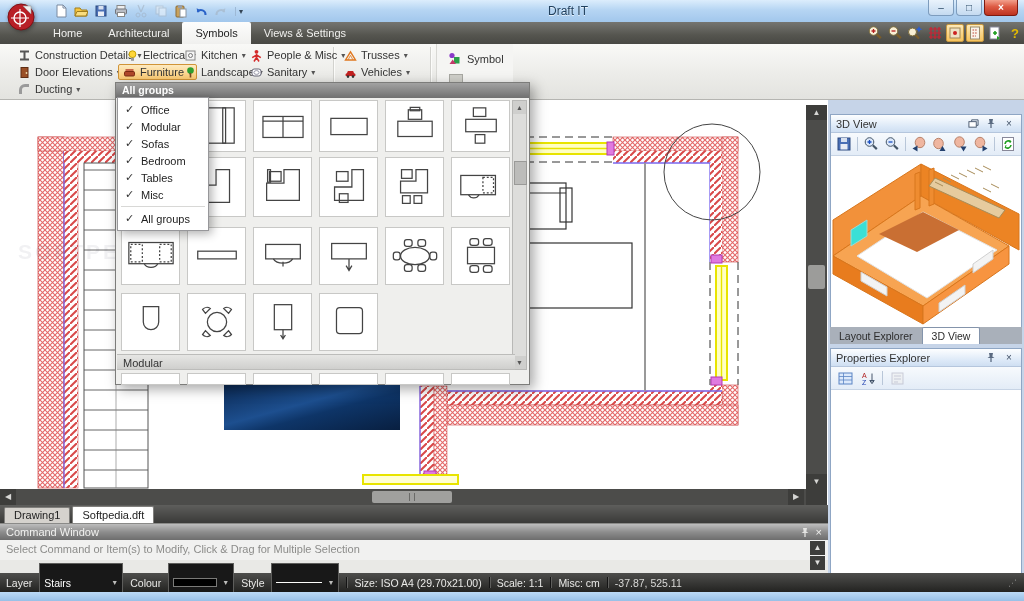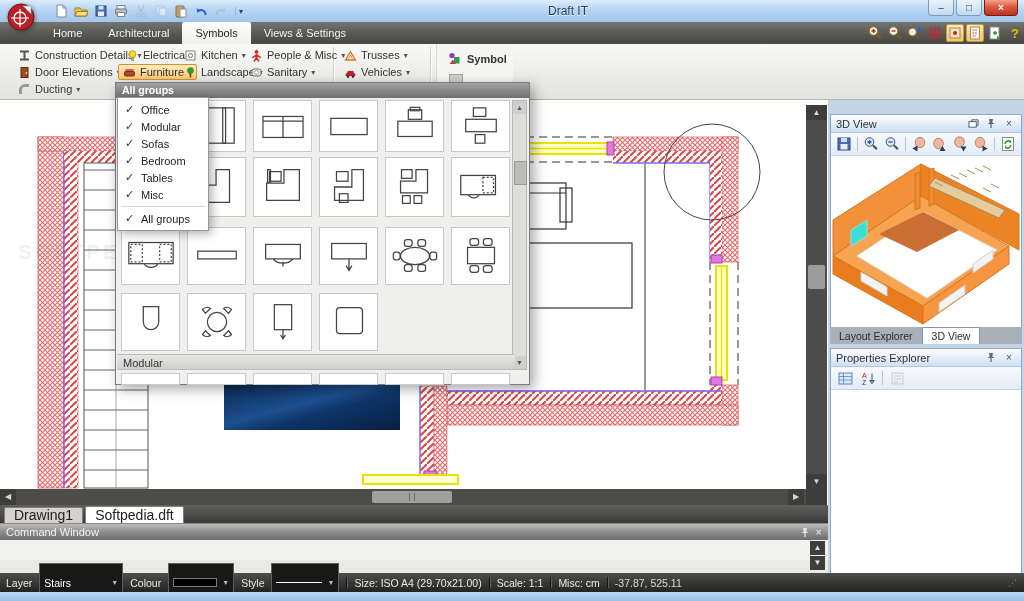--- a/index.html
+++ b/index.html
@@ -36,21 +36,21 @@
   .wicon.hlw{background:linear-gradient(#fde9b8,#f7c45e);border:1px solid #c89a42;box-sizing:border-box;}
 
   
   .ribbon{left:0;top:44px;width:1024px;height:56px;
     background:linear-gradient(#f9f9f7,#ececE9 55%,#e3e3df);border-bottom:1px solid #b5b5b1;box-sizing:border-box;}
   .rbtn{position:absolute;height:16px;display:flex;align-items:center;gap:4px;padding:0 4px;
     border-radius:2px;white-space:nowrap;color:#333;}
   .rbtn .arr{font-size:8px;color:#555;}
   .rbtn.hl{background:linear-gradient(#fdeac1,#fbca72);border:1px solid #d09438;box-sizing:border-box;}
   .rsep{position:absolute;top:3px;width:1px;height:50px;background:#d2d2ce;box-shadow:1px 0 0 #fcfcfa;}
-  .symarea{position:absolute;left:436px;top:0;width:76px;height:55px;background:#f5f5f3;border-left:1px solid #d8d8d4;font-weight:bold;}
+  .symarea{position:absolute;left:436px;top:0;width:76px;height:55px;background:#f5f5f3;border-left:1px solid #d8d8d4;}
   .partialicon{position:absolute;left:12px;top:30px;width:12px;height:9px;background:#cfcfc9;border:1px solid #a8a8a2;}
 
   
   .canvaswrap{left:0;top:100px;width:828px;height:405px;background:#fff;}
   .watermark{position:absolute;left:18px;top:140px;font-size:21px;font-weight:bold;letter-spacing:3px;
     color:rgba(60,60,90,.07);}
   .vsb{position:absolute;left:806px;top:5px;width:21px;height:384px;background:#4c4c4a;}
   .sbtn{width:100%;height:15px;background:#3d3d3b;color:#d6d6d4;font-size:8px;line-height:15px;text-align:center;}
   .vthumb{position:absolute;left:2px;top:160px;width:17px;height:24px;background:#9c9c9a;border-radius:2px;}
   .hsb{position:absolute;left:0;top:389px;width:806px;height:16px;background:#4c4c4a;display:flex;align-items:center;}
@@ -95,21 +95,21 @@
   .menu{left:117px;top:97px;width:90px;background:#fff;border:1px solid #97979a;
     box-shadow:3px 3px 9px rgba(0,0,0,.3);z-index:60;padding:3px 0;}
   .mitem{height:17px;display:flex;align-items:center;gap:5px;padding:0 5px;color:#222;}
   .mcheck{width:13px;text-align:center;color:#333;}
   .msep{height:1px;background:#d8d8d6;margin:3px 3px;}
 
   
   .doctabs{left:0;top:505px;width:828px;height:18px;background:linear-gradient(#5e5e5c,#3a3a38);
     display:flex;align-items:flex-end;padding-left:4px;box-sizing:border-box;gap:2px;}
   .doctab{padding:0 9px;line-height:15px;background:#d5d2cd;color:#222;border:1px solid #807f7c;
-    border-bottom:none;border-radius:2px 2px 0 0;font-size:14px;}
+    border-bottom:none;border-radius:2px 2px 0 0;font-size:11px;}
   .doctab.active{background:#fff;line-height:16px;}
 
   
   .cmd{left:0;top:523px;width:828px;height:37px;background:#f1f1f0;border-top:1px solid #8a8a88;box-sizing:border-box;}
   .cmdhead{height:16px;background:linear-gradient(#bdbdbd,#8d8d8d 50%,#6d6d6d);color:#f2f2f0;
     display:flex;align-items:center;padding:0 6px;gap:6px;}
   .cmdhead .sp{flex:1;}
   .cmdbody{position:relative;height:33px;overflow:hidden;}
   .cline1{color:#8c8c8a;margin:3px 6px 0;white-space:nowrap;}
   .cline2{color:#141414;margin:2px 6px 0;white-space:nowrap;}
@@ -856,20 +856,21 @@
       <span class="sp"></span>
       <span>
         <svg width="10" height="11" viewBox="0 0 10 11">
             <path d="M3 1h4l-.7 3.4L8.5 6h-7l2.2-1.6z" fill="#e4e4e2"></path>
             <line x1="5" y1="6" x2="5" y2="10" stroke="#e4e4e2" stroke-width="1.3"></line>
           </svg>
       </span>
       <span style="font-size:11px;color:#f0f0ee">×</span>
     </div>
     <div class="cmdbody">
+      <div class="cline1">Select Command or Item(s) to Modify, Click &amp; Drag for Multiple Selection</div>
       <div class="cmdsb">
         <div class="csb">▲</div>
         <div class="csb">▼</div>
       </div>
     </div>
   </div>
 
   <div class="status abs">
     <span>Layer</span>
     <span class="sdd" style="width:74px">

